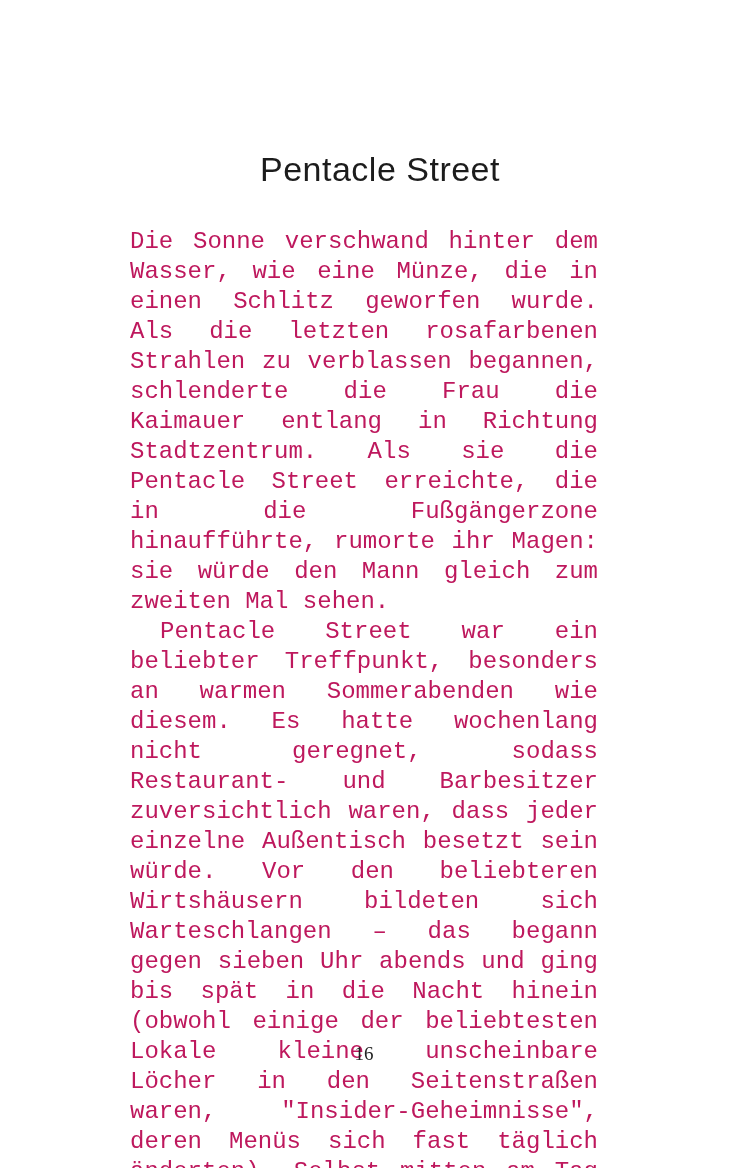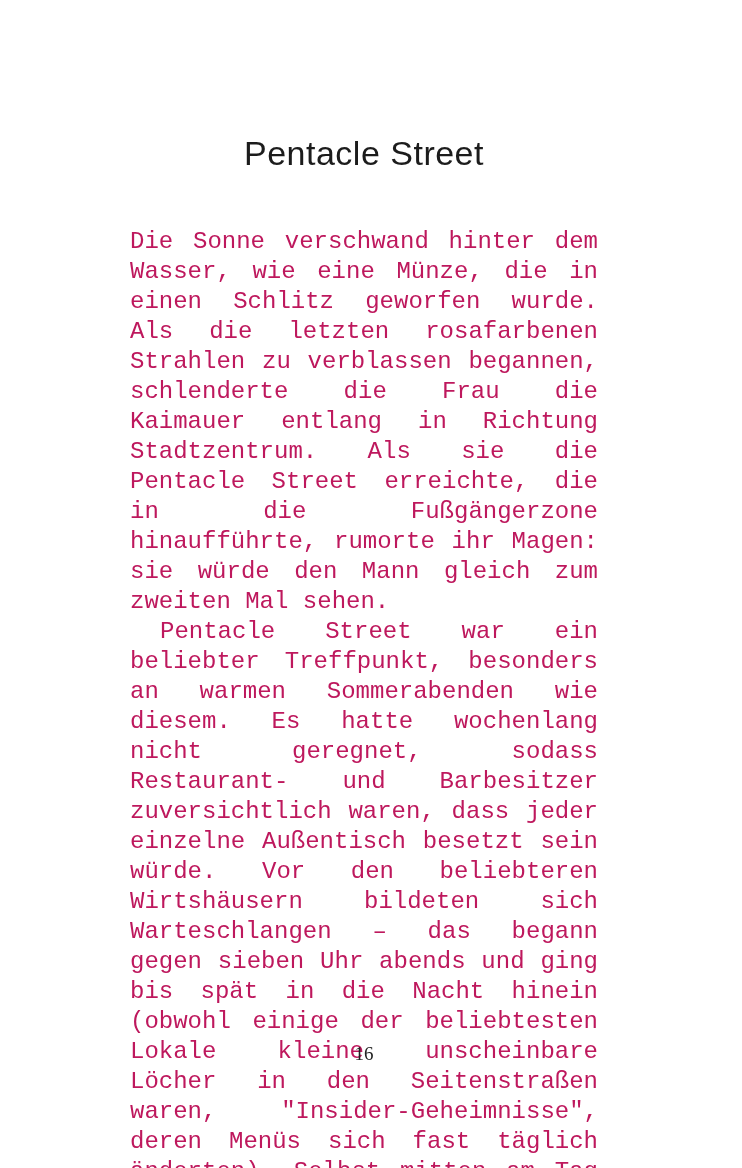--- a/index.html
+++ b/index.html
@@ -12,21 +12,21 @@
     width: 742px;
     height: 1168px;
     background: #ffffff;
     overflow: hidden;
   }
   .chapter-title {
     position: absolute;
     top: 130px;
     left: 130px;
     width: 468px;
-    margin: 0;
+    margin: 16px;
     text-align: center;
     font-family: "Liberation Sans", sans-serif;
     font-weight: 400;
     font-size: 34px;
     line-height: 46px;
     letter-spacing: 0.5px;
     color: #1c1c1c;
   }
   .body-text {
     position: absolute;

